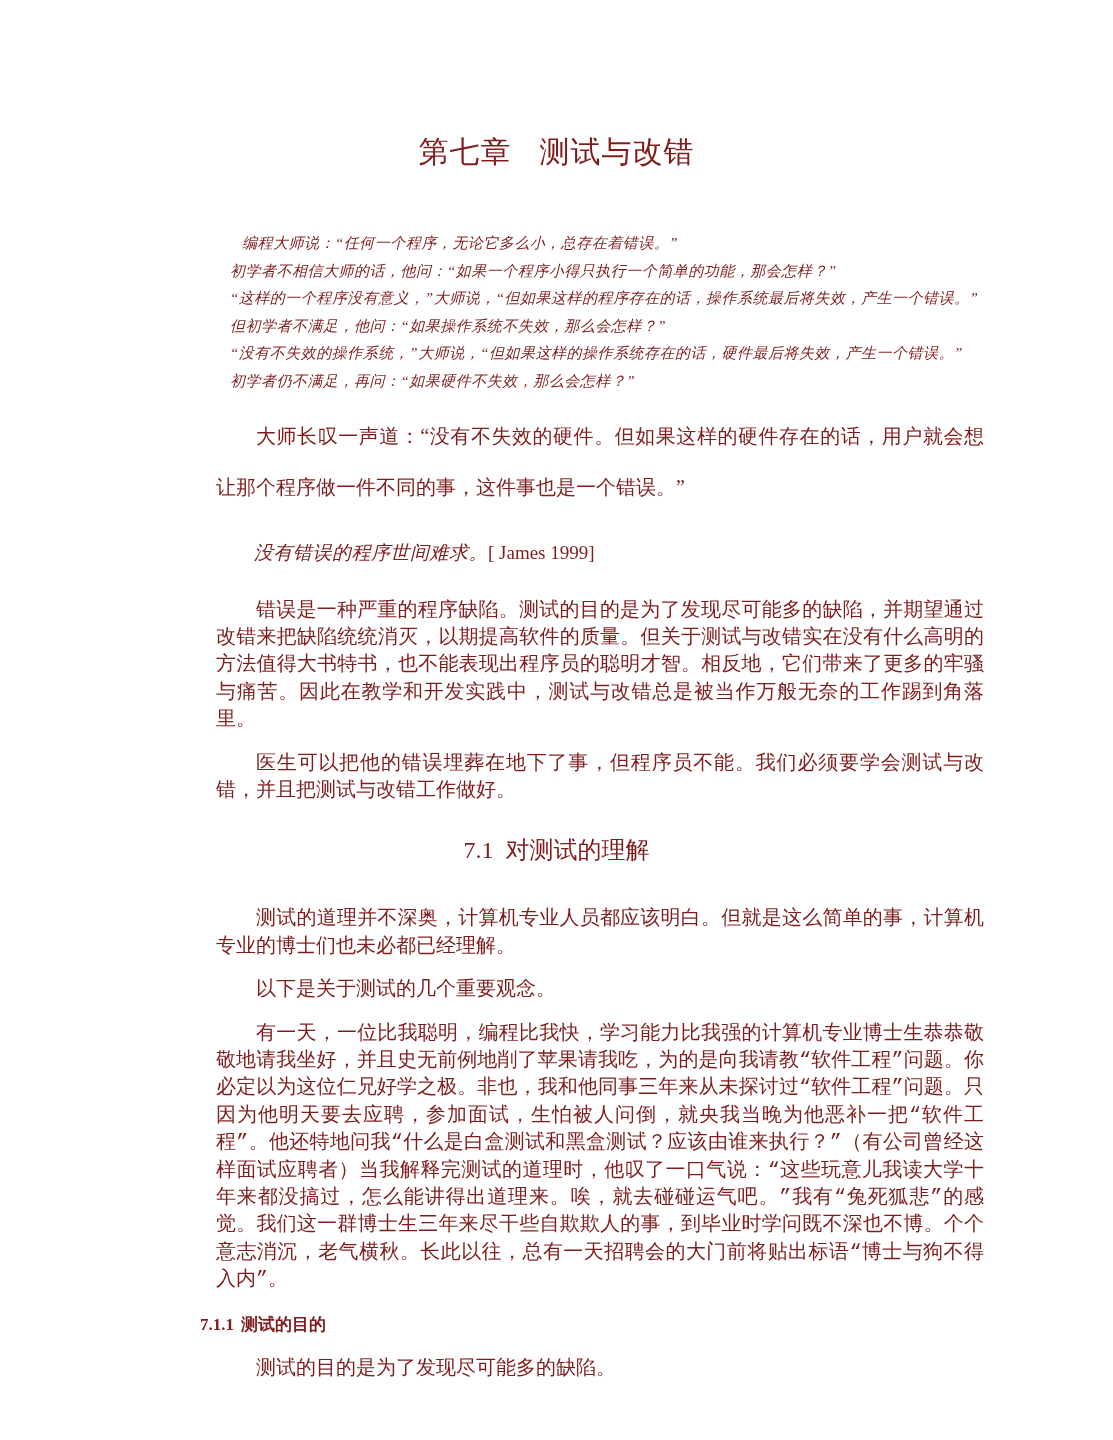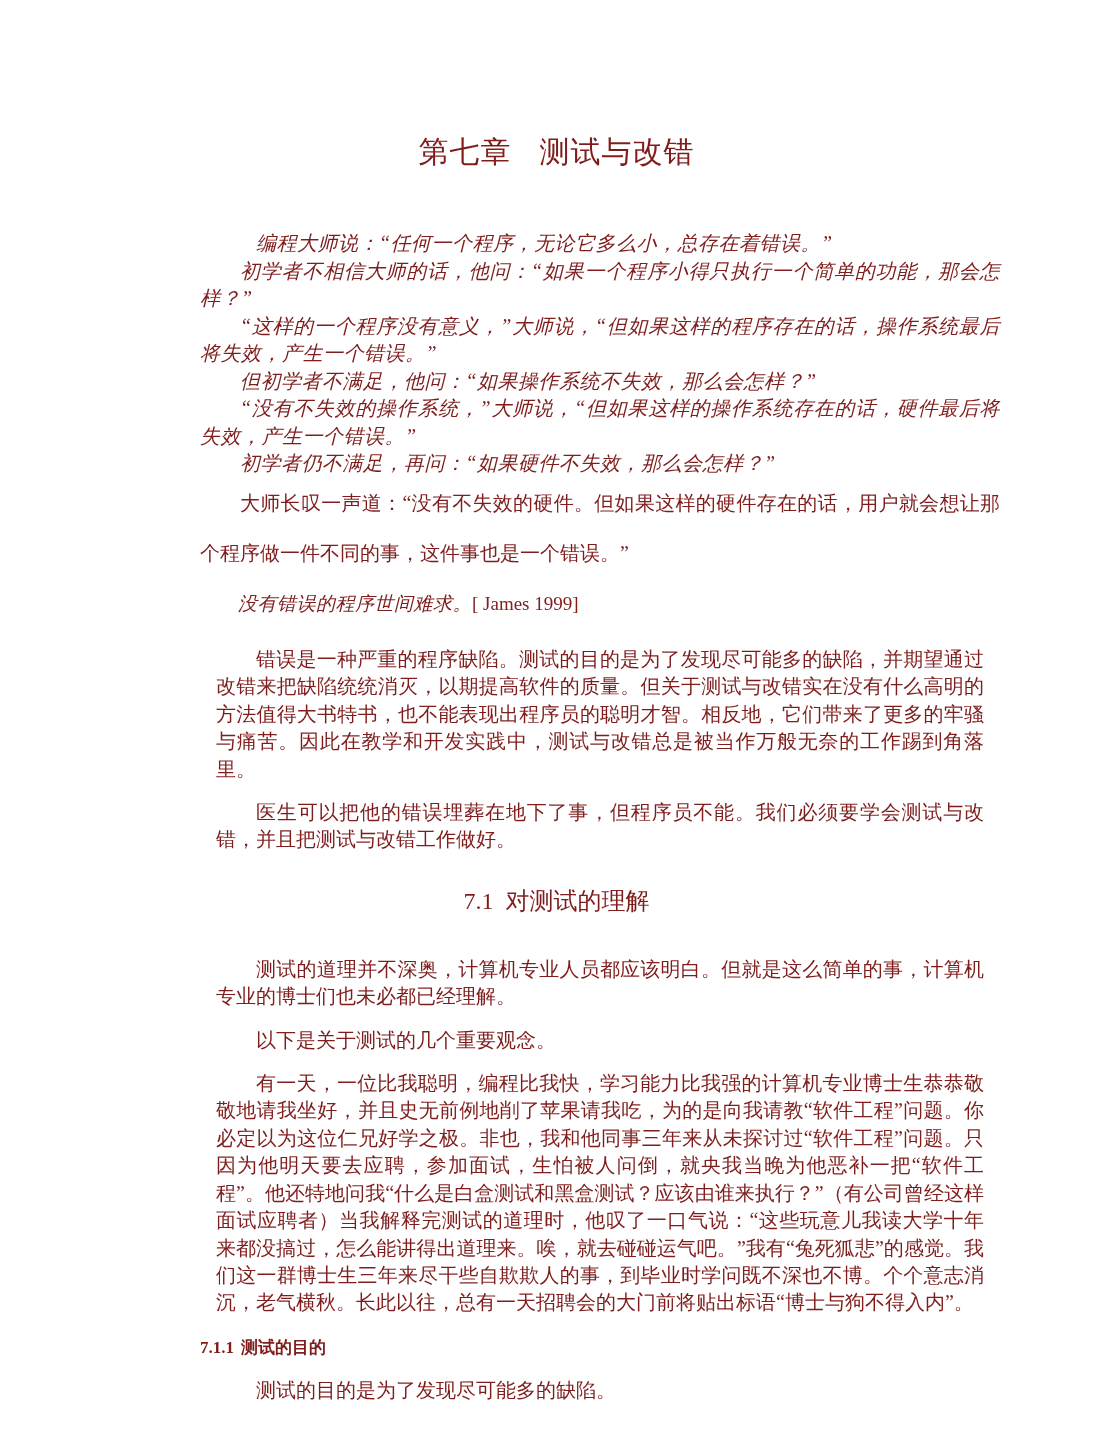--- a/index.html
+++ b/index.html
@@ -23,32 +23,32 @@
     margin: 134px -113px 0 -200px;
     text-align: center;
     letter-spacing: 1px;
   }
   h1.chapter .h-num { margin-right: 28px; }
 
   
   .quote { margin-top: 60px; }
   .quote p {
     margin: 0;
-    font-size: 20px;
+    font-size: 15px;
     line-height: 27.5px;
     text-indent: 2em;
     text-align: justify;
     font-style: italic;
     letter-spacing: 0.5px;
   }
   .quote p.first-line { text-indent: 2.8em; }
 
   
   .quote-spaced p {
-    margin: 0;
+    margin: 16px;
     font-size: 20px;
     line-height: 50.5px;
     text-indent: 2em;
     text-align: justify;
     font-style: normal;
   }
   .quote-spaced p.kaiti {
     font-style: italic;
     font-size: 19px;
     letter-spacing: 0.5px;
@@ -68,21 +68,21 @@
   
   h2.section-h {
     font-size: 24px;
     font-weight: normal;
     line-height: 30px;
     margin: 32px -113px 0 -200px;
     text-align: center;
   }
   h2.section-h .h-num { margin-right: 12px; }
 
-  .section-body { margin-top: 40px; }
+  .section-body { margin-top: 40px; font-family: Liberation Mono, monospace; }
 
   
   h3.subsection-h {
     font-size: 17px;
     font-weight: bold;
     line-height: 27px;
     margin: 17px 0 0 0;
   }
   h3.subsection-h .h-num { margin-right: 7px; }
 </style>

